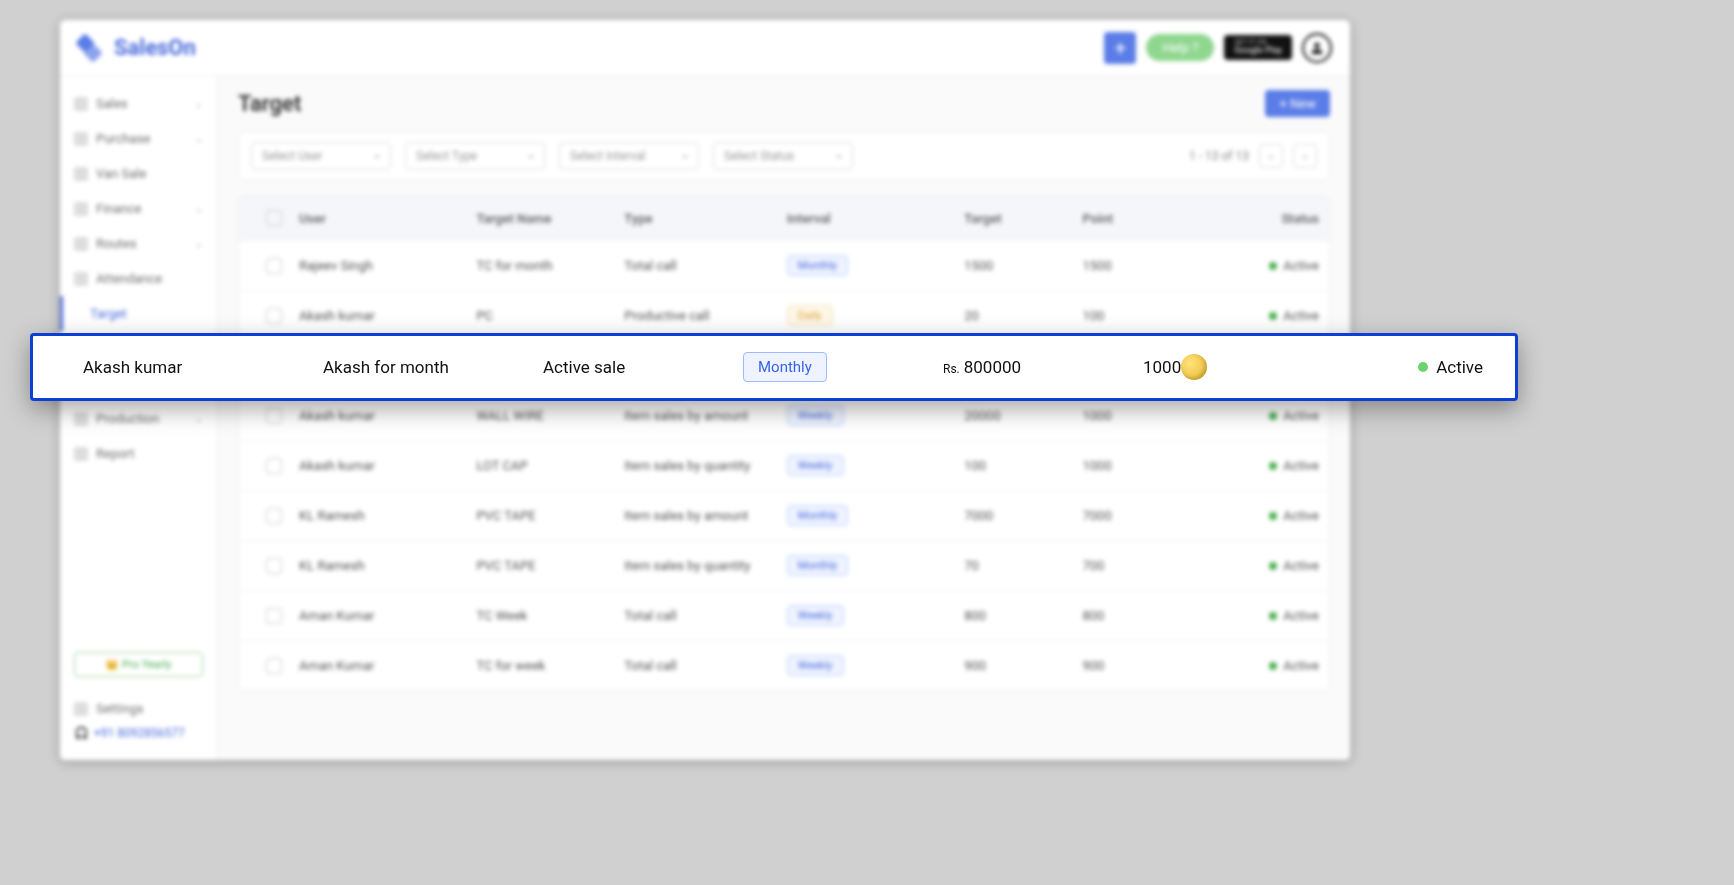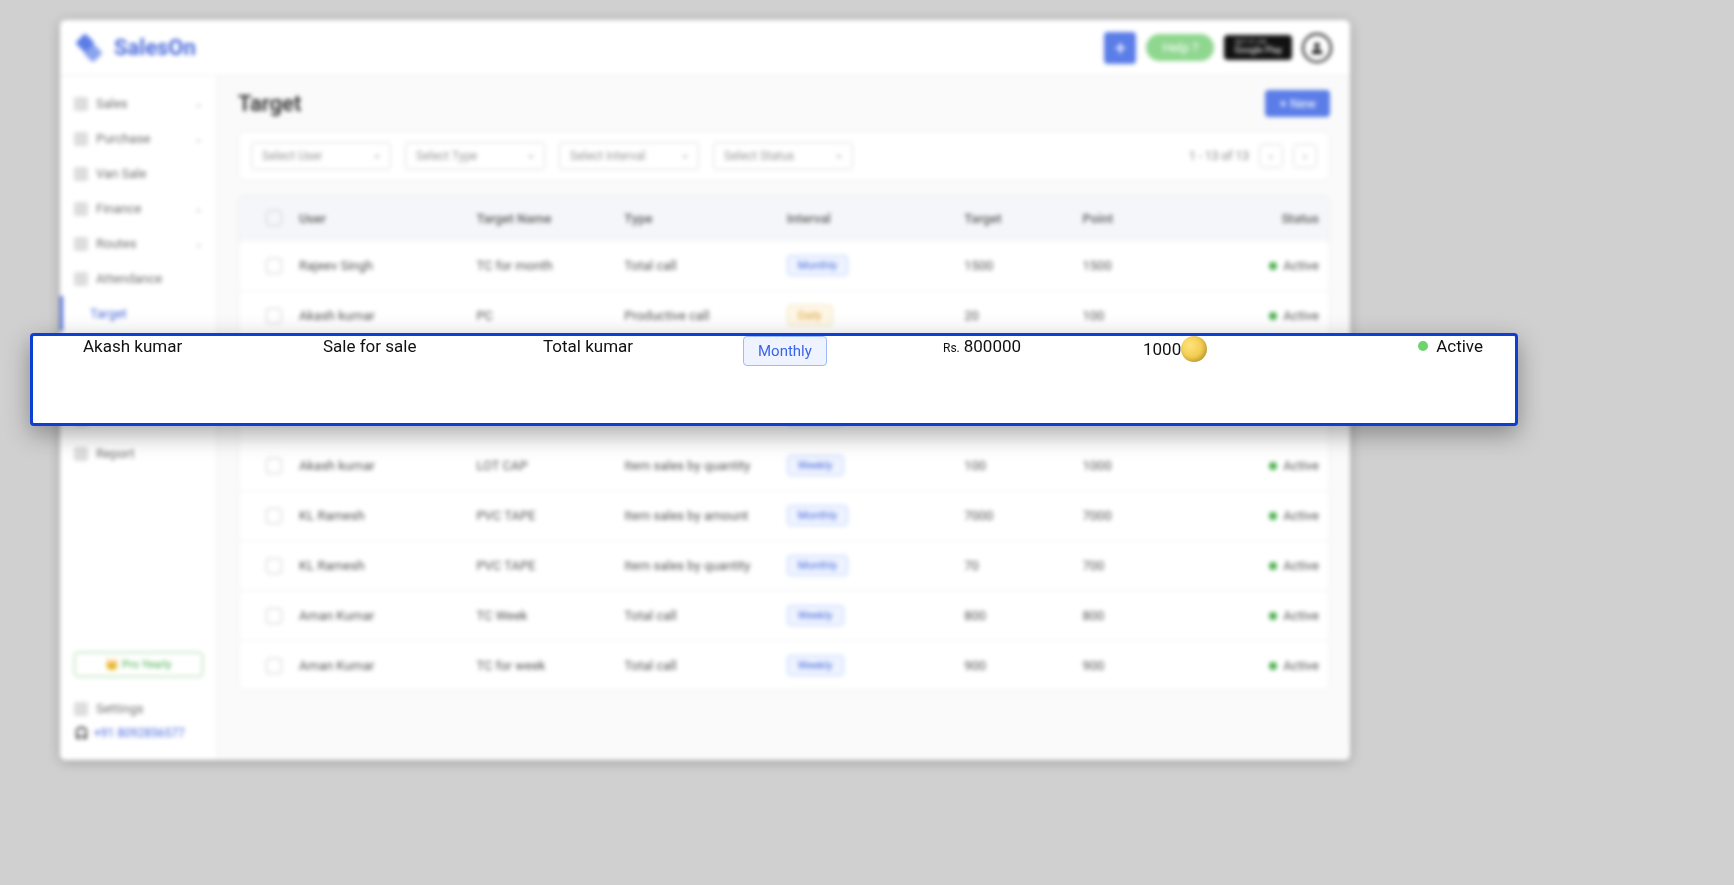--- a/index.html
+++ b/index.html
@@ -72,26 +72,26 @@
 .badge.weekly{color:#4b6bdc;border-color:#bcd0ff;background:#eef3ff;}
 .badge.daily{color:#d7a13c;border-color:#f0dfb9;background:#fff7e6;}
 .status{display:flex;align-items:center;gap:6px;justify-content:flex-end;}
 .dot{width:8px;height:8px;border-radius:50%;background:#4caf50;}
 
 
 .highlight-row {
   position: absolute;
   left: 30px; right: 216px;
   top: 333px;
-  height: 93px;
+  height: 68px;
   background: #fff;
   border: 3px solid #0d3fd4;
   border-radius: 4px;
   box-shadow: 0 8px 24px rgba(0,0,0,0.35);
-  display: flex; align-items: flex-start;
+  display: flex; align-items: center;
   padding: 0 32px 0 50px;
   font-size: 17px; color: #111;
   z-index: 50;
 }
 .highlight-row .col { flex: 1; }
 .highlight-row .col.user{flex:1.2}
 .highlight-row .col.tname{flex:1.1}
 .highlight-row .col.type{flex:1}
 .highlight-row .col.interval{flex:1.0;display:flex;}
 .highlight-row .col.target{flex:1;}
@@ -380,22 +380,22 @@
               </div>
             </div>
           </div>
       </div>
     </div>
   </div>
 </div>
 
 <div class="highlight-row">
   <div class="col user">Akash kumar</div>
-  <div class="col tname">Sale for sale</div>
-  <div class="col type">Total kumar</div>
+  <div class="col tname">Akash for month</div>
+  <div class="col type">Active sale</div>
   <div class="col interval">
     <span class="hbadge">Monthly</span>
   </div>
   <div class="col target">
     <span class="rs">Rs.</span><span>800000</span>
   </div>
   <div class="col point">
     <span>1000</span>
     <span class="coin"></span>
   </div>

